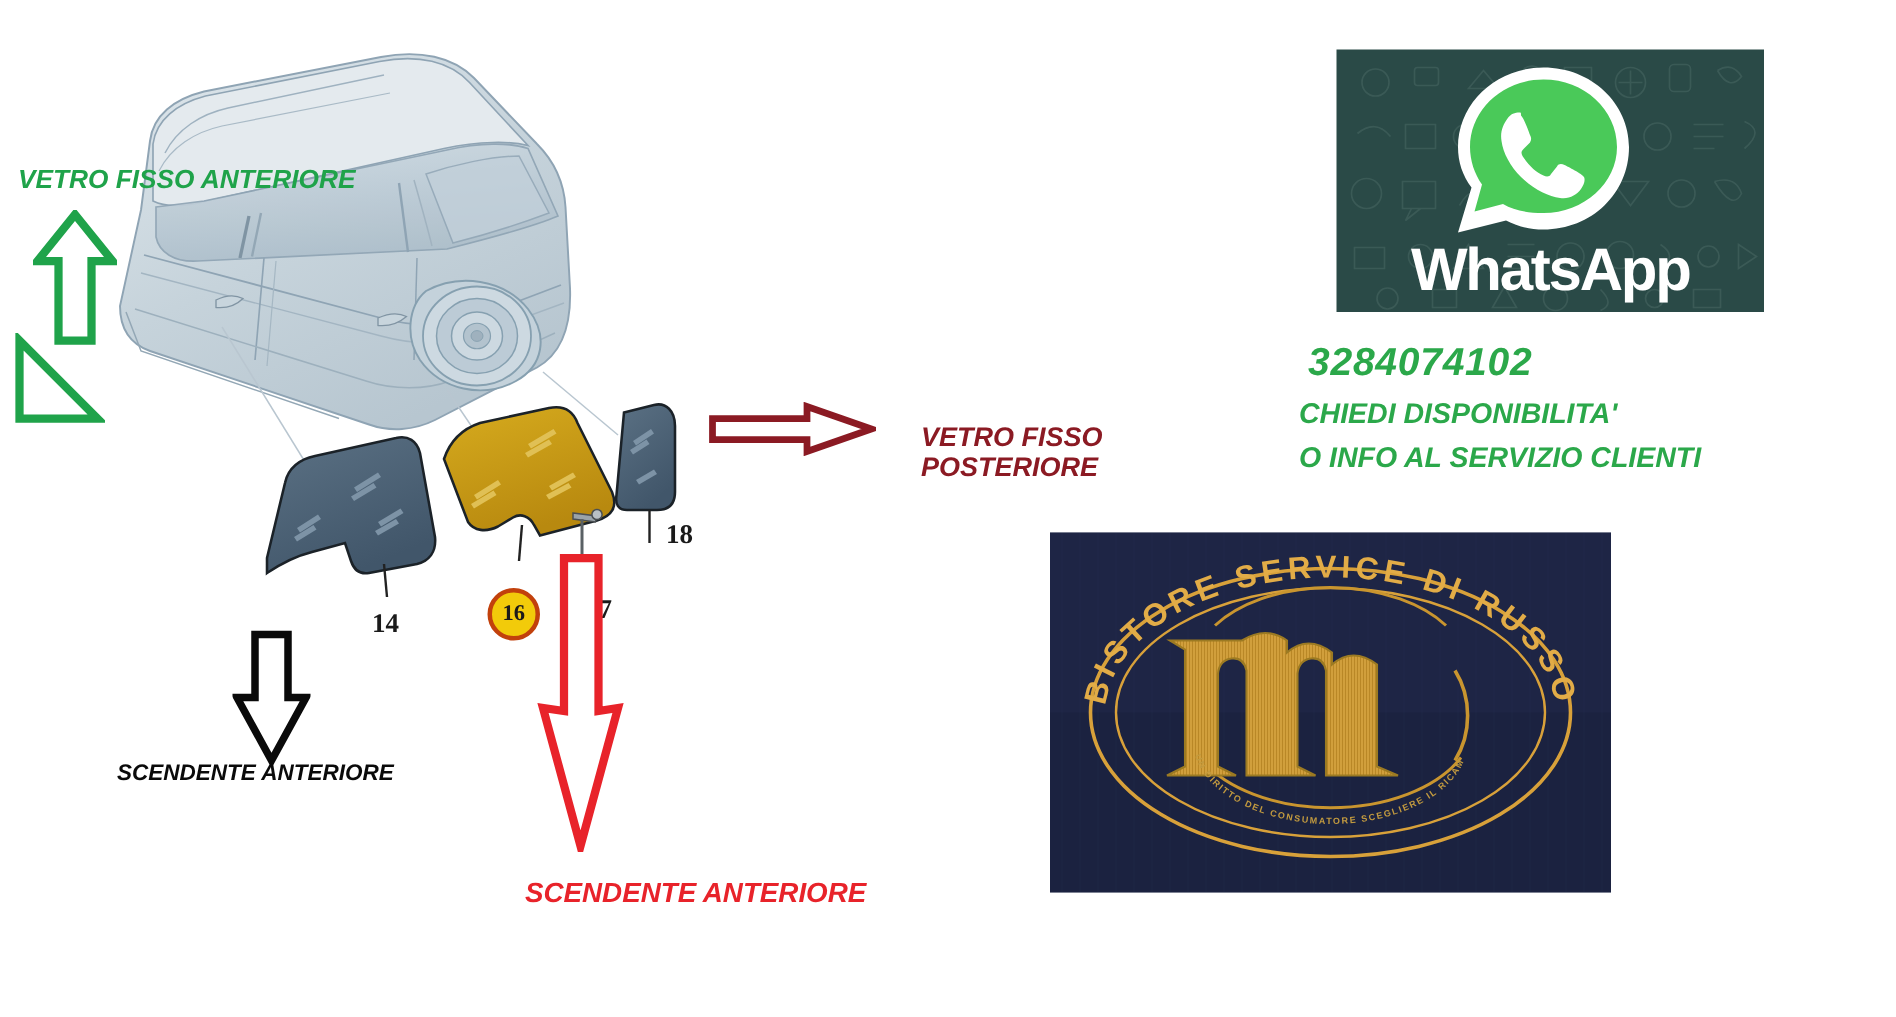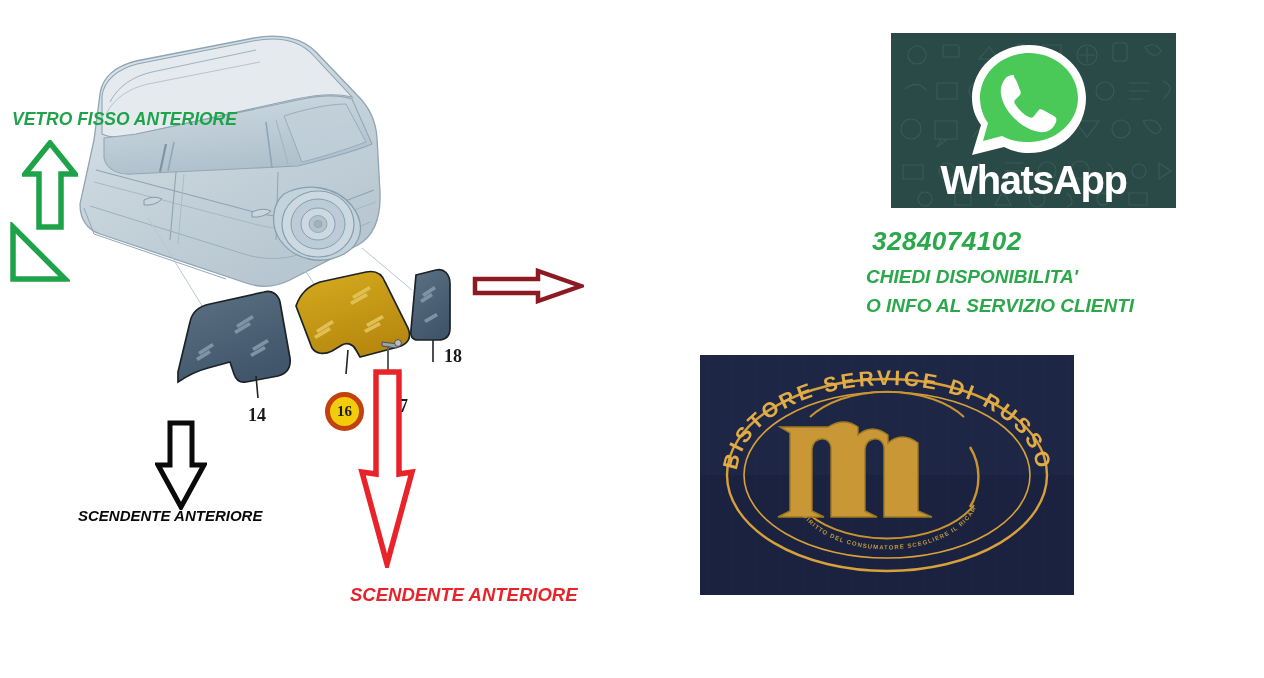--- a/index.html
+++ b/index.html
@@ -24,21 +24,21 @@
   #parts{left:150px;top:250px;width:340px;height:200px;}
   #parts svg{display:block;}
 
   
   .num{font-family:"Liberation Serif","DejaVu Serif",serif;font-weight:bold;
        color:#1a1a1a;padding-left:11px;}
   #n14{left:237px;top:405px;font-size:18px;}
   #n17{left:379px;top:396px;font-size:18px;}
   #n18{left:433px;top:346px;font-size:18px;}
   #badge16{left:325px;top:392px;width:29px;height:29px;border-radius:50%;
-           background:#f2cb0a;border:5px solid #c2410c;
+           background:#f2cb0a;border:3px solid #c2410c;
            display:flex;align-items:center;justify-content:center;
            font-family:"Liberation Serif","DejaVu Serif",serif;font-weight:bold;
            font-size:15px;color:#1a1a1a;}
 
   
   #g-txt{left:12px;top:110px;font-size:17.5px;color:#1FA34A;}
   #g-arrow{left:22px;top:140px;width:56px;height:90px;}
   #g-tri{left:8px;top:222px;width:62px;height:62px;}
 
   
@@ -227,20 +227,21 @@
       <path d="M29,196 L4,104 L18,106 L18,4 L41,4 L41,106 L54,104 Z" fill="#ffffff" stroke="#E8232A" stroke-width="5.5" stroke-linejoin="miter"></path>
     </svg>
   </div>
   <div class="abs lbl" id="r-txt">SCENDENTE ANTERIORE</div>
 
   <div class="abs" id="m-arrow">
     <svg width="112" height="36" viewBox="0 0 112 36" xmlns="http://www.w3.org/2000/svg">
       <path d="M3,11 L66,11 L66,3 L109,18 L66,33 L66,25 L3,25 Z" fill="#ffffff" stroke="#8B1A23" stroke-width="4.5" stroke-linejoin="miter"></path>
     </svg>
   </div>
+  <div class="abs lbl" id="m-txt"><span>VETRO FISSO</span><br><span>POSTERIORE</span></div>
 
   <div class="abs" id="wa">
     <svg class="doodle" width="293" height="175" viewBox="0 0 293 175" xmlns="http://www.w3.org/2000/svg">
       <g stroke="#cfe8dd" stroke-width="1.1" fill="none">
         <circle cx="26" cy="22" r="9"></circle>
           <rect x="52" y="12" width="16" height="12" rx="2"></rect>
         <path d="M88,26 l10,-12 l10,12 z"></path>
           <circle cx="130" cy="18" r="7"></circle>
         <path d="M152,12 h18 v14 h-18 z M156,26 l-3,6 l8,-6"></path>
         <circle cx="196" cy="22" r="10"></circle>

